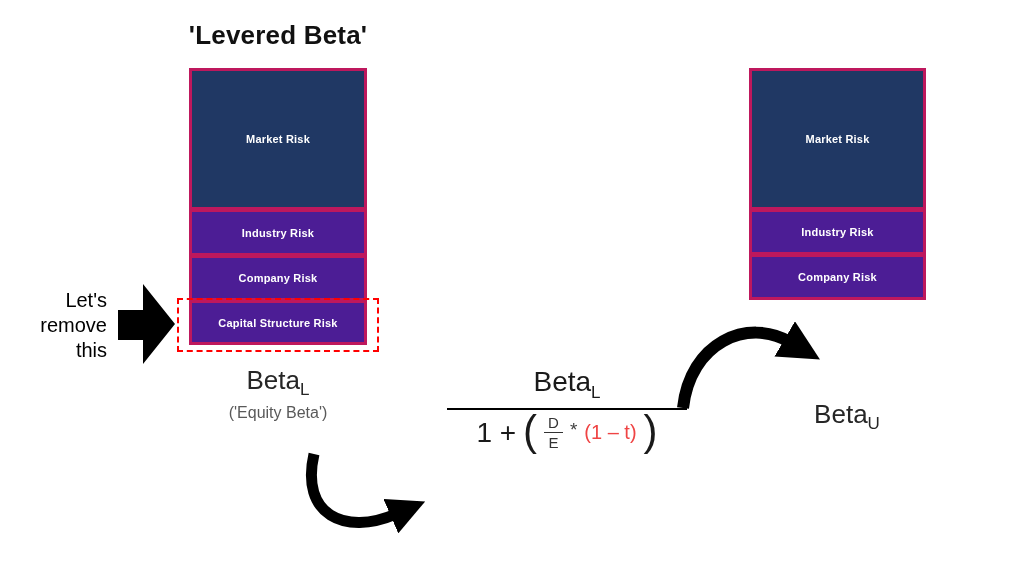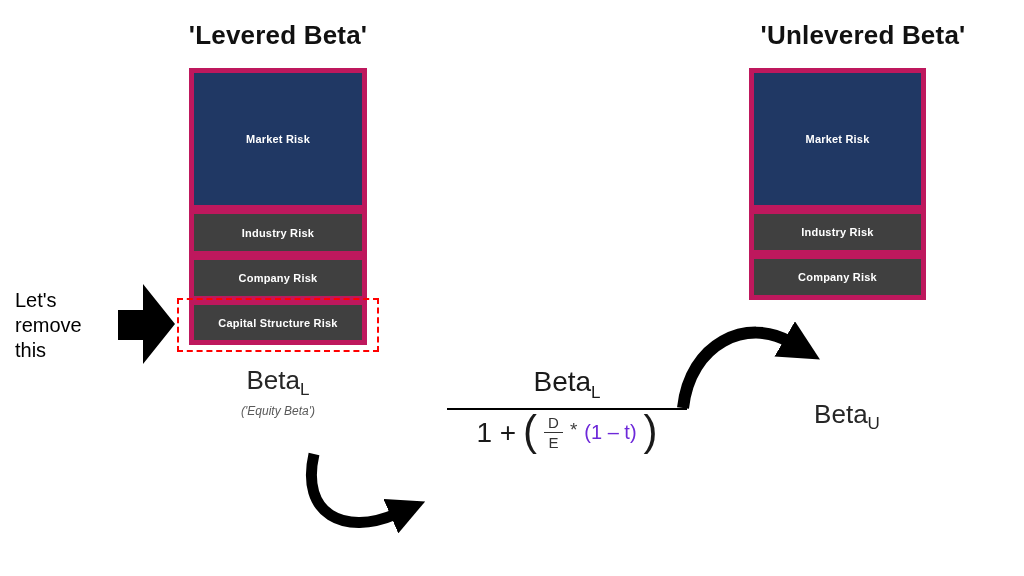--- a/index.html
+++ b/index.html
@@ -30,30 +30,30 @@
     display: flex;
     flex-direction: column;
   }
   .bar-left  { left: 189px; top: 68px; width: 178px; height: 279px; }
   .bar-right { left: 749px; top: 68px; width: 177px; height: 234px; }
 
   .segment {
     display: flex;
     align-items: center;
     justify-content: center;
-    border: 5px solid #be185d;
+    border: 3px solid #be185d;
     color: #ffffff;
     font-size: 11px;
     font-weight: bold;
     letter-spacing: 0.2px;
     text-align: center;
   }
   .segment + .segment { margin-top: -1px; }
   .seg-dark  { background: #203864; }
-  .seg-med   { background: #404040; }
+  .seg-med   { background: #4c1d95; }
   .h-market   { height: 142px; }
   .h-industry { height: 47px; }
   .h-company  { height: 46px; }
   .h-capital  { height: 45px; }
   .h-industry-r { height: 46px; }
   .h-company-r  { height: 46px; }
 
   
   .highlight-box {
     position: absolute;
@@ -64,40 +64,39 @@
   }
 
   
   .annotation {
     position: absolute;
     left: 15px; top: 288px;
     width: 92px;
     font-size: 20px;
     line-height: 25px;
     color: #000000;
-    text-align: left;
+    text-align: right;
   }
 
   
   .beta-label {
     position: absolute;
     text-align: center;
     color: #262626;
     font-size: 26px;
   }
   .beta-label sub { font-size: 17px; }
   .beta-left  { left: 189px; width: 178px; top: 365px; }
   .beta-right { left: 757px; width: 180px; top: 399px; }
 
   .alias-label {
     position: absolute;
     text-align: center;
     color: #595959;
-    font-size: 12px;
-    font-style: italic;
+    font-size: 16px;
   }
   .alias-left  { left: 164px; width: 228px; top: 404px; }
   .alias-right { left: 757px; width: 180px; top: 424px; }
 
   
   .formula {
     position: absolute;
     left: 447px; top: 366px;
     width: 240px;
     text-align: center;
@@ -123,37 +122,36 @@
     display: inline-flex;
     flex-direction: column;
     align-items: center;
     font-size: 15px;
     color: #333333;
     line-height: 1.15;
   }
   .small-frac .frac-top { border-bottom: 1.5px solid #333333; padding: 0 4px 1px 4px; }
   .small-frac .frac-bottom { padding-top: 1px; }
   .star-op { font-size: 19px; color: #404040; transform: translateY(-3px); }
-  .tail-term { font-size: 20px; color: #6d28d9; text-align: center; }
+  .tail-term { font-size: 20px; color: #ef4444; text-align: center; }
 
   
   .arrow-layer {
     position: absolute;
     left: 0; top: 0;
     width: 1024px; height: 576px;
     pointer-events: none;
   }
 </style>
 </head>
 <body>
 
 <div class="canvas">
 
   <div class="chart-title title-left">'Levered Beta'</div>
-  <div class="chart-title title-right">'Unlevered Beta'</div>
 
   <div class="bar bar-left">
     <div class="segment seg-dark h-market">Market Risk</div>
     <div class="segment seg-med h-industry">Industry Risk</div>
     <div class="segment seg-med h-company">Company Risk</div>
     <div class="segment seg-med h-capital">Capital Structure Risk</div>
   </div>
 
   <div class="highlight-box"></div>
 

